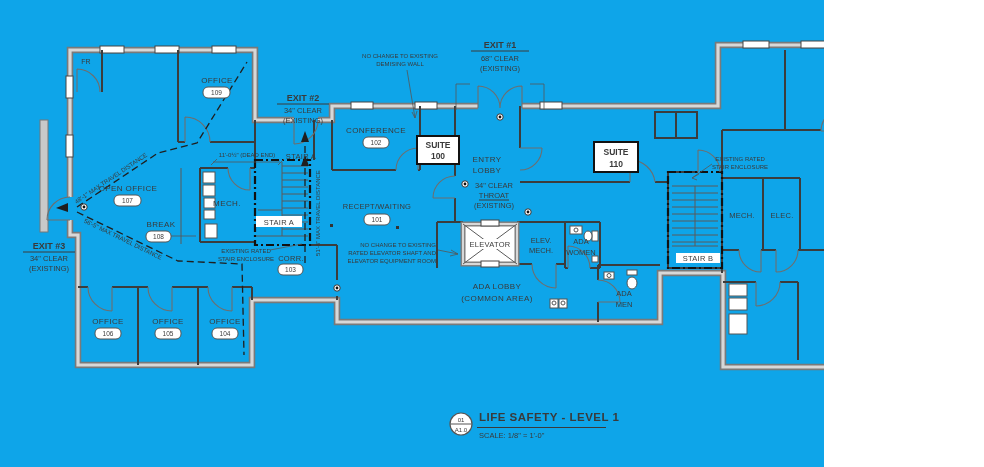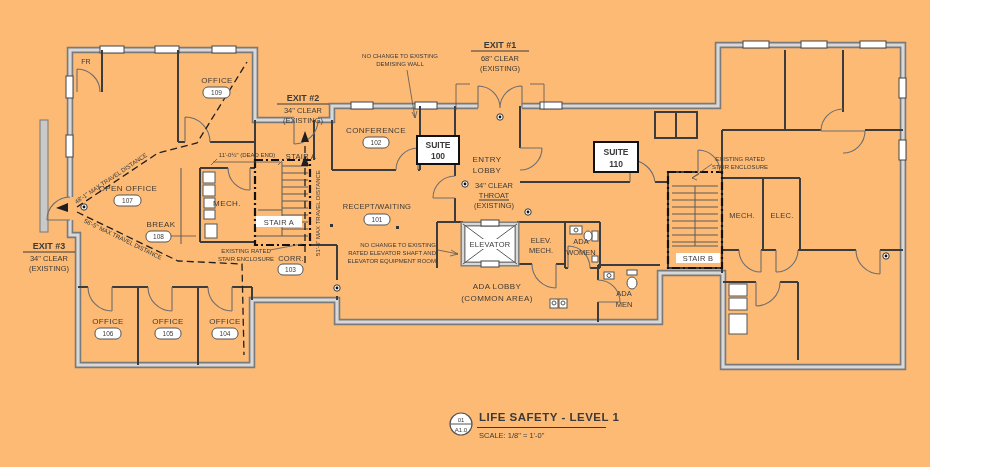--- a/index.html
+++ b/index.html
@@ -1,16 +1,16 @@
 <!DOCTYPE html>
 <html><head>
 <meta charset="utf-8">
 <style>
   html,body{margin:0;padding:0;background:#fff;}
-  .sheet{position:relative;width:930px;height:467px;background:#fdba74;overflow:hidden;
+  .sheet{position:relative;width:824px;height:467px;background:#0ea5e9;overflow:hidden;
          font-family:"Liberation Sans",sans-serif;}
   svg{position:absolute;inset:0;font-family:"Liberation Sans",sans-serif;}
   svg text{fill:#3a3a3a;}
   .w-outer{stroke:#7a7a7a;stroke-width:6.5;fill:none;}
   .w-inner{stroke:#d8d8d8;stroke-width:3.2;fill:none;}
   .iw{stroke:#3c3c3c;stroke-width:2;fill:none;}
   .thin{stroke:#5a5a5a;stroke-width:1;fill:none;}
   .door{stroke:#6e6e6e;stroke-width:1.1;fill:none;}
   .dash{stroke:#1f1f1f;stroke-width:1.3;fill:none;stroke-dasharray:7 4;}
   .encl{stroke:#111;stroke-width:2.2;fill:none;stroke-dasharray:8 3 2 3;}

